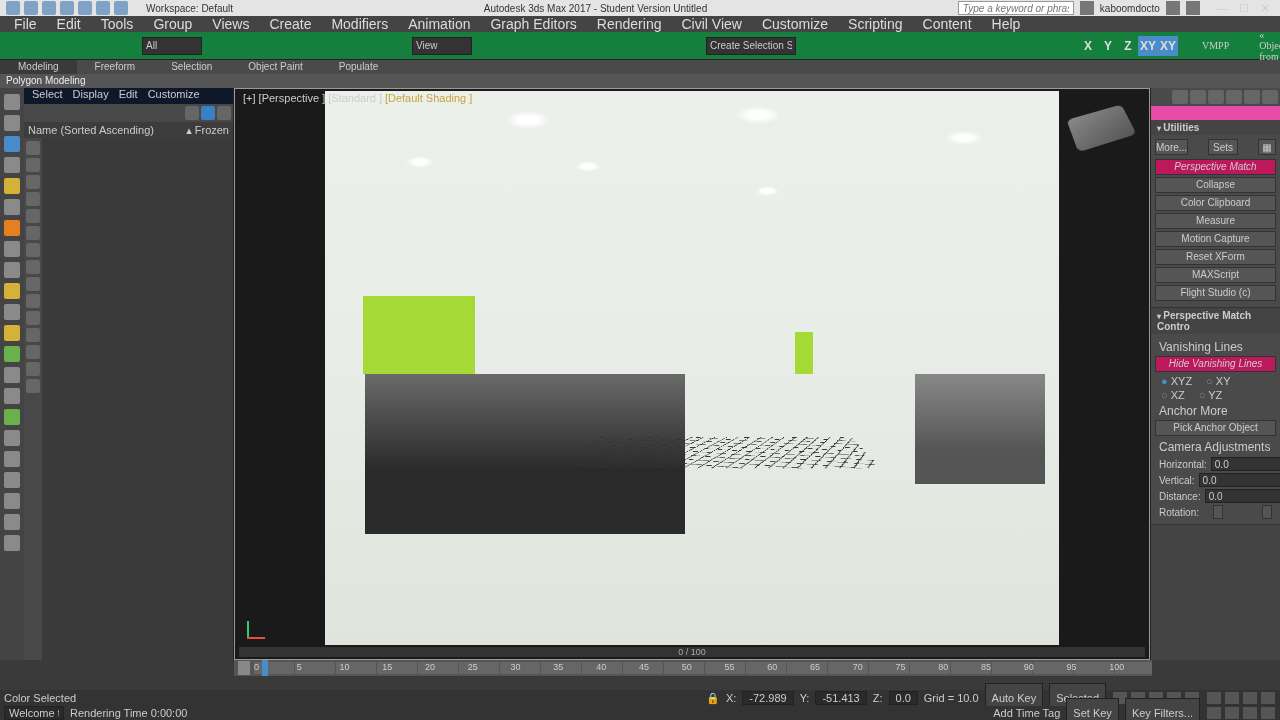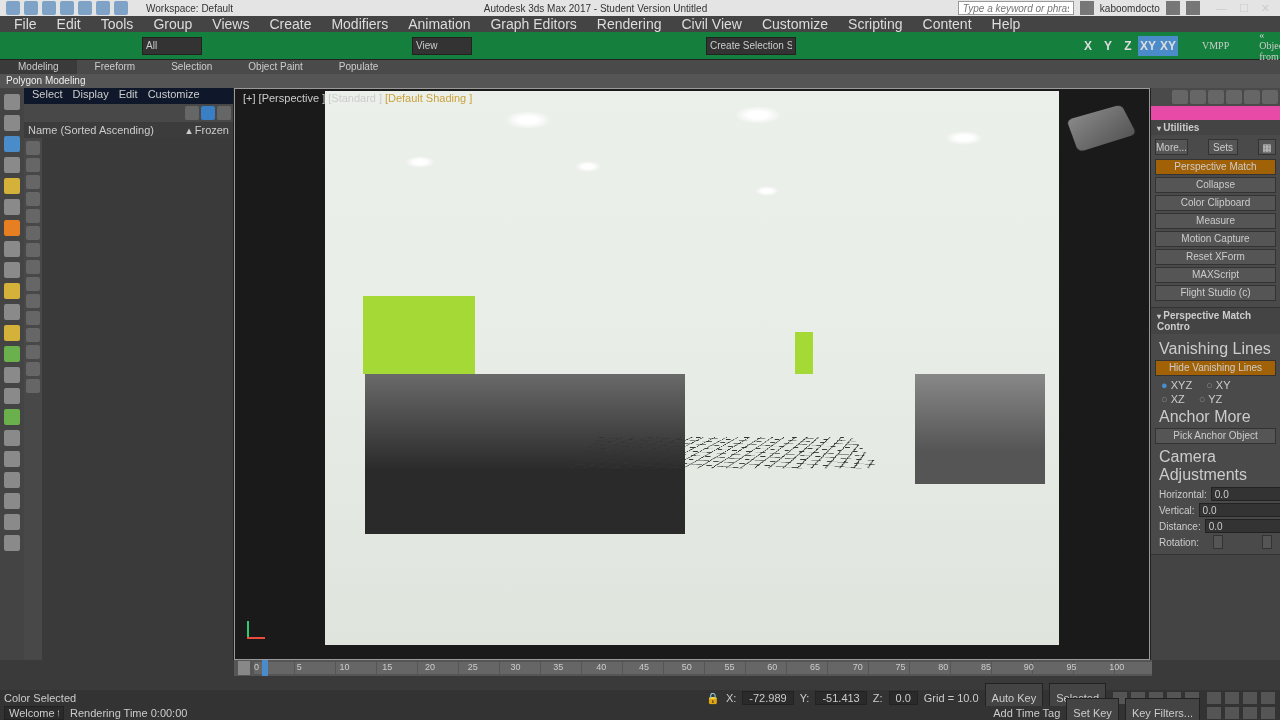--- a/index.html
+++ b/index.html
@@ -84,22 +84,22 @@
 .cp-top div { width: 16px; height: 14px; background: #666; border-radius: 2px; }
 .cp-strip { height: 14px; background: #e84aa8; }
 .cp-roll { background: #4a4a4a; border-bottom: 1px solid #333; }
 .cp-roll-hd { padding: 2px 6px; font-size: 10px; font-weight: bold; background: #444; }
 .cp-roll-hd::before { content: "▾ "; font-size: 8px; }
 .cp-body { padding: 4px; }
 .cp-btns { display: flex; gap: 20px; margin-bottom: 4px; }
 .cp-btns button { flex: 1; height: 16px; background: #555; border: 1px solid #333; color: #ccc; font-size: 10px; }
 .cp-btns .sm { flex: 0 0 18px; }
 .cp-row { display: block; width: 100%; height: 16px; background: #555; border: 1px solid #333; color: #ccc; font-size: 10px; margin-bottom: 2px; text-align: center; line-height: 14px; }
-.cp-row.on { background: #a16207; }
-.cp-sub { padding: 2px 4px; font-size: 16px; color: #ccc; }
+.cp-row.on { background: #be185d; font-style: italic; }
+.cp-sub { padding: 2px 4px; font-size: 12px; color: #ccc; }
 .cp-radio { display: flex; gap: 14px; padding: 1px 6px; font-size: 10px; }
 .cp-radio span::before { content: "○ "; color: #888; }
 .cp-radio span.on::before { content: "● "; color: #4a8cc9; }
 .cp-spin { display: flex; align-items: center; padding: 1px 4px; gap: 4px; }
 .cp-spin label { width: 50px; font-size: 10px; }
 .cp-spin input { flex: 1; height: 14px; background: #333; border: 1px solid #222; color: #ccc; font-size: 10px; padding: 0 3px; }
 .cp-spin .sp { width: 10px; height: 14px; background: #555; border: 1px solid #333; }
 
 
 .timeline { position: absolute; left: 24px; right: 0; bottom: 30px; height: 16px; background: #555; display: flex; align-items: center; }
@@ -316,20 +316,21 @@
       <div class="ceiling-light" style="left:250px;top:70px;width:26px;height:11px"></div>
       <div class="ceiling-light" style="left:430px;top:95px;width:24px;height:10px"></div>
       <div class="green-panel"></div>
       <div class="green-panel2"></div>
       <div class="desk-mass"></div>
       <div class="desk-r"></div>
       <div class="gridfloor"></div>
     </div>
     <div class="axis-gizmo"></div>
     <div class="viewcube"></div>
+    <div class="frame-sl">0 / 100</div>
   </div>
 
   <div class="cmdpanel">
     <div class="cp-top">
       <div></div>
       <div></div>
       <div></div>
       <div></div>
       <div></div>
       <div></div>

